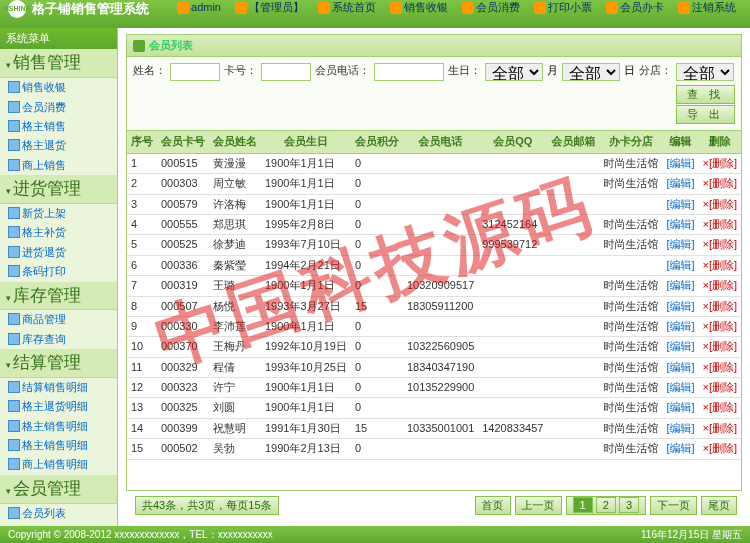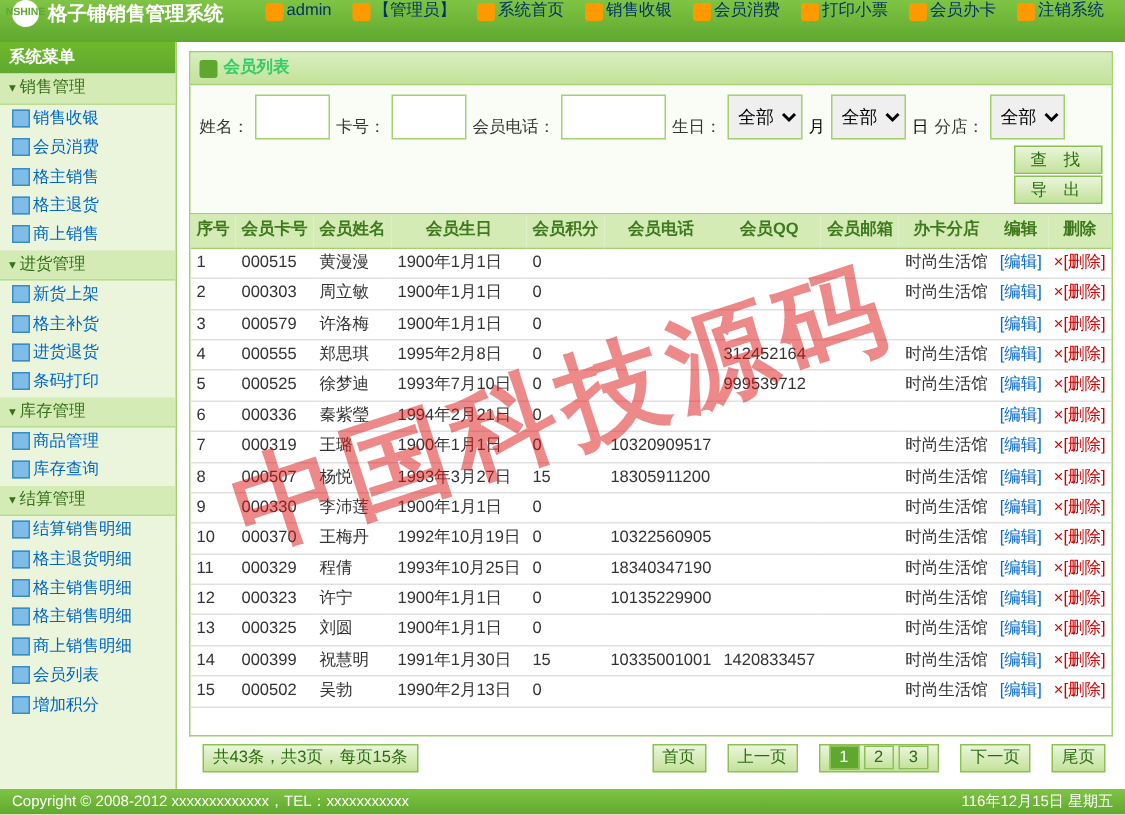--- a/index.html
+++ b/index.html
@@ -5,42 +5,42 @@
 *{margin:0;padding:0;box-sizing:border-box}
 body{font:11px/1.4 "Microsoft YaHei",SimSun,sans-serif;background:#fff;width:750px;height:543px;overflow:hidden;position:relative}
 .header{height:28px;background:linear-gradient(#7fc444,#5fa82f);display:flex;align-items:flex-start;padding:0 8px;color:#fff}
 .logo{background:#fff;color:#5fa82f;border-radius:50%;width:18px;height:18px;font-size:7px;display:flex;align-items:center;justify-content:center;margin-right:6px;font-weight:bold}
 .title{font-size:13px;font-weight:bold;flex:0 0 auto}
 .topnav{display:flex;gap:14px;margin-left:auto;color:#036;padding-right:6px}
 .topnav span{cursor:pointer;display:flex;align-items:center;gap:2px}
 .topnav .ic{width:12px;height:12px;background:#f90;border-radius:2px}
 .container{display:flex;height:498px}
 .sidebar{width:118px;background:#eaf5db;border-right:1px solid #a4d070;overflow-y:auto}
-.side-hdr{background:linear-gradient(#6eb92b,#5fa82f);color:#fff;padding:3px 6px;font-size:11px;font-weight:bold}
-.side-grp{background:#d4ebb5;padding:2px 6px;color:#36701a;font-size:11px;border-bottom:1px solid #b8dd8e;cursor:pointer}
+.side-hdr{background:linear-gradient(#6eb92b,#5fa82f);color:#fff;padding:3px 6px;font-size:11px;font-weight:normal}
+.side-grp{background:#d4ebb5;padding:2px 6px;color:#36701a;font-size:17px;border-bottom:1px solid #b8dd8e;cursor:pointer}
 .side-grp::before{content:"▾ ";font-size:9px}
 .side-item{padding:2px 6px 2px 22px;color:#06c;cursor:pointer;position:relative}
 .side-item::before{content:"";position:absolute;left:8px;top:3px;width:10px;height:10px;background:#7fbde8;border:1px solid #3a8cc7}
 .main{flex:1;padding:6px 8px;display:flex;flex-direction:column;overflow:hidden}
 .panel-hdr{background:linear-gradient(#d9eec0,#c3e29b);border:1px solid #a4d070;padding:3px 6px;color:#3c6;font-weight:bold;display:flex;align-items:center;gap:4px}
 .panel-hdr .ic{width:12px;height:12px;background:#5fa82f;border-radius:2px}
-.filters{border:1px solid #a4d070;border-top:0;padding:6px;display:flex;align-items:flex-end;gap:4px;flex-wrap:wrap;background:#fafdf5}
+.filters{border:1px solid #a4d070;border-top:0;padding:6px;display:flex;align-items:flex-start;gap:4px;flex-wrap:wrap;background:#fafdf5}
 .filters label{color:#333}
-.filters input,.filters select{border:1px solid #a4d070;height:30px;font-size:12px;padding:0 2px}
+.filters input,.filters select{border:1px solid #a4d070;height:18px;font-size:16px;padding:0 2px}
 .filters input{width:50px}
 .filters .tel{width:70px}
 .btn-stack{margin-left:auto;display:flex;flex-direction:column;gap:1px}
 .btn-stack button,.pager span,.pager a{background:linear-gradient(#eaf5db,#c3e29b);border:1px solid #8cc055;color:#2a6b0e;padding:1px 10px;font-size:11px;cursor:pointer;letter-spacing:4px}
 .tbl-wrap{border:1px solid #a4d070;border-top:0;overflow:auto;flex:1}
 table{width:100%;border-collapse:collapse;font-size:11px}
 th{background:#d4ebb5;color:#3e7a1d;padding:3px 4px;border-bottom:1px solid #a4d070;white-space:nowrap}
 td{padding:2px 4px;border-bottom:1px solid #e0e0e0;white-space:nowrap;color:#333}
 .lnk{color:#06c;cursor:pointer}
 .lnk-del{color:#c00;cursor:pointer}
-.pager{padding:5px;display:flex;align-items:center;gap:14px;justify-content:center;color:#444}
+.pager{padding:5px;display:flex;align-items:center;gap:4px;justify-content:center;color:#444}
 .pager .info{margin-right:auto;margin-left:4px}
 .pager span,.pager a{letter-spacing:0;padding:1px 6px}
 .pager .cur{background:#5fa82f;color:#fff}
 .footer{height:17px;background:linear-gradient(#7fc444,#5fa82f);color:#fff;font-size:10px;display:flex;align-items:center;padding:0 8px}
 .footer .r{margin-left:auto}
 .watermark{position:absolute;left:50%;top:50%;transform:translate(-50%,-50%) rotate(-18deg);font-size:70px;color:rgba(220,20,20,.5);font-weight:bold;pointer-events:none;letter-spacing:6px;white-space:nowrap}
 </style>
 </head>
 <body>
 
@@ -76,20 +76,21 @@
         <div class="side-item">条码打印</div>
         <div class="side-grp">库存管理</div>
         <div class="side-item">商品管理</div>
         <div class="side-item">库存查询</div>
         <div class="side-grp">结算管理</div>
         <div class="side-item">结算销售明细</div>
         <div class="side-item">格主退货明细</div>
         <div class="side-item">格主销售明细</div>
         <div class="side-item">格主销售明细</div>
         <div class="side-item">商上销售明细</div>
+        <div class="side-grp">会员管理</div>
         <div class="side-item">会员列表</div>
         <div class="side-item">增加积分</div>
       </div>
   </div>
 
   <div class="main">
     <div class="panel-hdr">
       <span class="ic"></span>
       <span>会员列表</span>
     </div>

